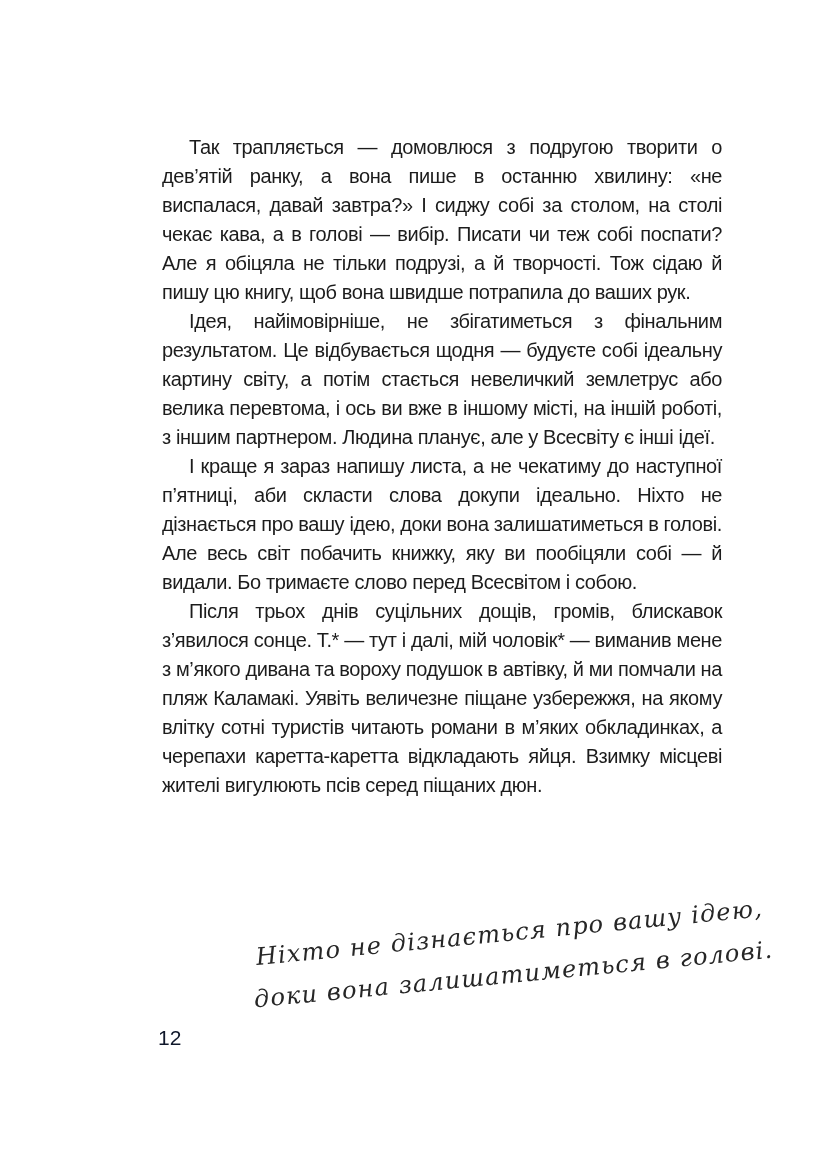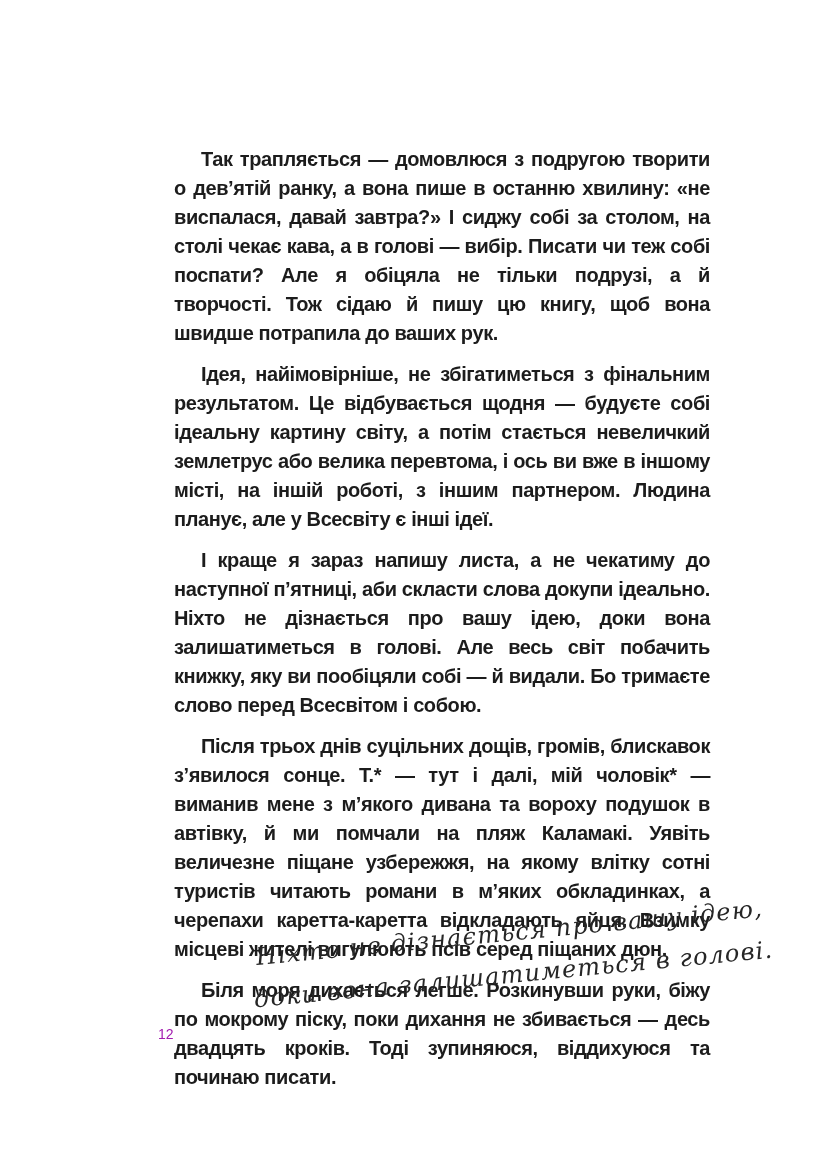--- a/index.html
+++ b/index.html
@@ -20,24 +20,23 @@
     left: 162px;
     top: 133px;
     width: 560px;
     font-size: 20px;
     line-height: 29px;
     letter-spacing: -0.4px;
     color: #1c1c1c;
     text-align: justify;
   }
   .text-block p {
-    margin: 12px;
+    margin: 0;
     padding: 0;
     text-indent: 27px;
-    font-weight: bold;
   }
   .handwriting {
     position: absolute;
     left: 258px;
     top: 936px;
     width: 520px;
     transform: rotate(-5.5deg);
     transform-origin: left center;
     font-family: "DejaVu Serif", serif;
     font-style: italic;
@@ -47,35 +46,34 @@
     color: #262626;
     white-space: nowrap;
   }
   .hw-line2 {
     margin-left: -6px;
   }
   .page-number {
     position: absolute;
     left: 158px;
     top: 1026px;
-    font-size: 14px;
-    color: #a21caf;
+    font-size: 21px;
+    color: #0f172a;
   }
 </style>
 </head>
 <body>
 
 <div class="page">
 
   <div class="text-block">
     <p>Так трапляється — домовлюся з подругою творити о дев’ятій ранку, а вона пише в останню хвилину: «не виспалася, давай завтра?» І сиджу собі за столом, на столі чекає кава, а в голові — вибір. Писати чи теж собі поспати? Але я обіцяла не тільки подрузі, а й творчості. Тож сідаю й пишу цю книгу, щоб вона швидше потрапила до ваших рук.</p>
     <p>Ідея, найімовірніше, не збігатиметься з фінальним результатом. Це відбувається щодня — будуєте собі ідеальну картину світу, а потім стається невеличкий землетрус або велика перевтома, і ось ви вже в іншому місті, на іншій роботі, з іншим партнером. Людина планує, але у Всесвіту є інші ідеї.</p>
     <p>І краще я зараз напишу листа, а не чекатиму до наступної п’ятниці, аби скласти слова докупи ідеально. Ніхто не дізнається про вашу ідею, доки вона залишатиметься в голові. Але весь світ побачить книжку, яку ви пообіцяли собі — й видали. Бо тримаєте слово перед Всесвітом і собою.</p>
     <p>Після трьох днів суцільних дощів, громів, блискавок з’явилося сонце. Т.* — тут і далі, мій чоловік* — виманив мене з м’якого дивана та вороху подушок в автівку, й ми помчали на пляж Каламакі. Уявіть величезне піщане узбережжя, на якому влітку сотні туристів читають романи в м’яких обкладинках, а черепахи каретта-каретта відкладають яйця. Взимку місцеві жителі вигулюють псів серед піщаних дюн.</p>
-    <p>Біля моря дихається легше. Розкинувши руки, біжу по мокрому піску, поки дихання не збивається — десь двадцять кроків. Тоді зупиняюся, віддихуюся та починаю писати.</p>
   </div>
 
   <div class="handwriting">
     <div class="hw-line">Ніхто не дізнається про вашу ідею,</div>
     <div class="hw-line hw-line2">доки вона залишатиметься в голові.</div>
   </div>
 
   <div class="page-number">12</div>
 
 </div>

